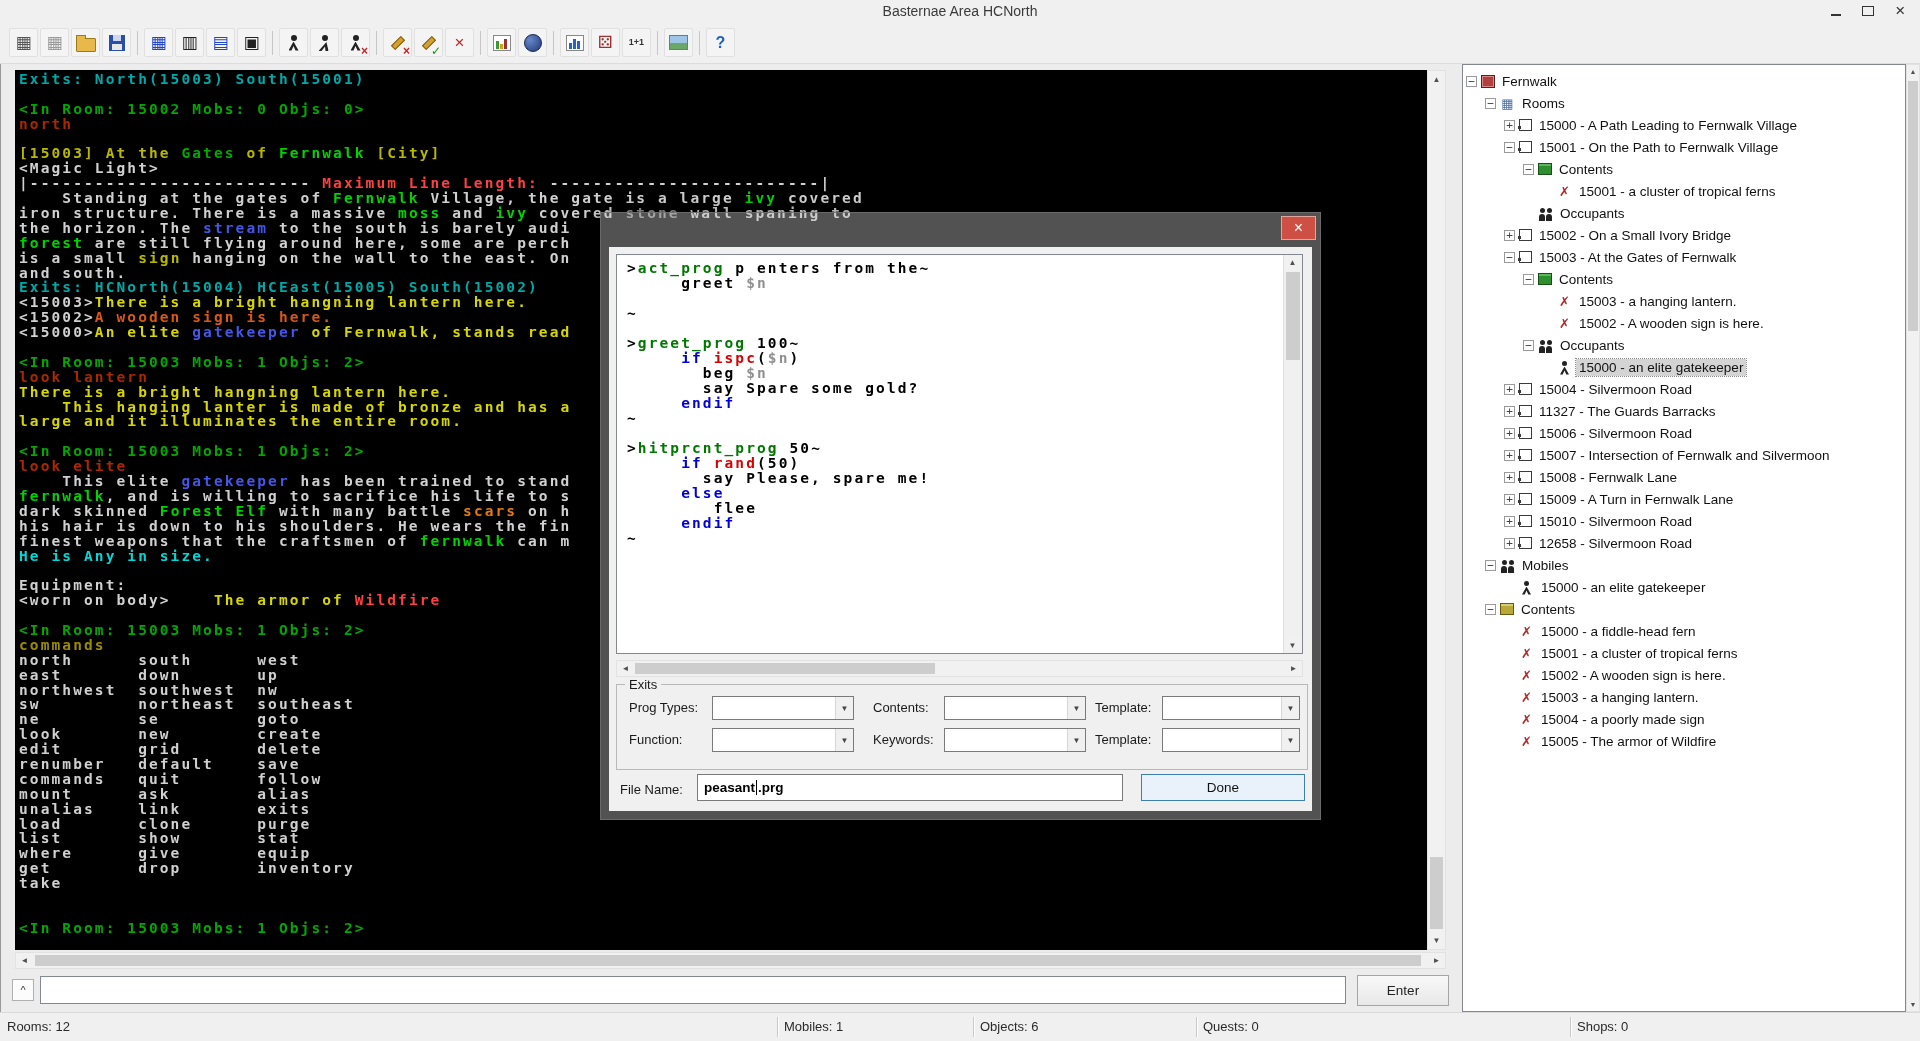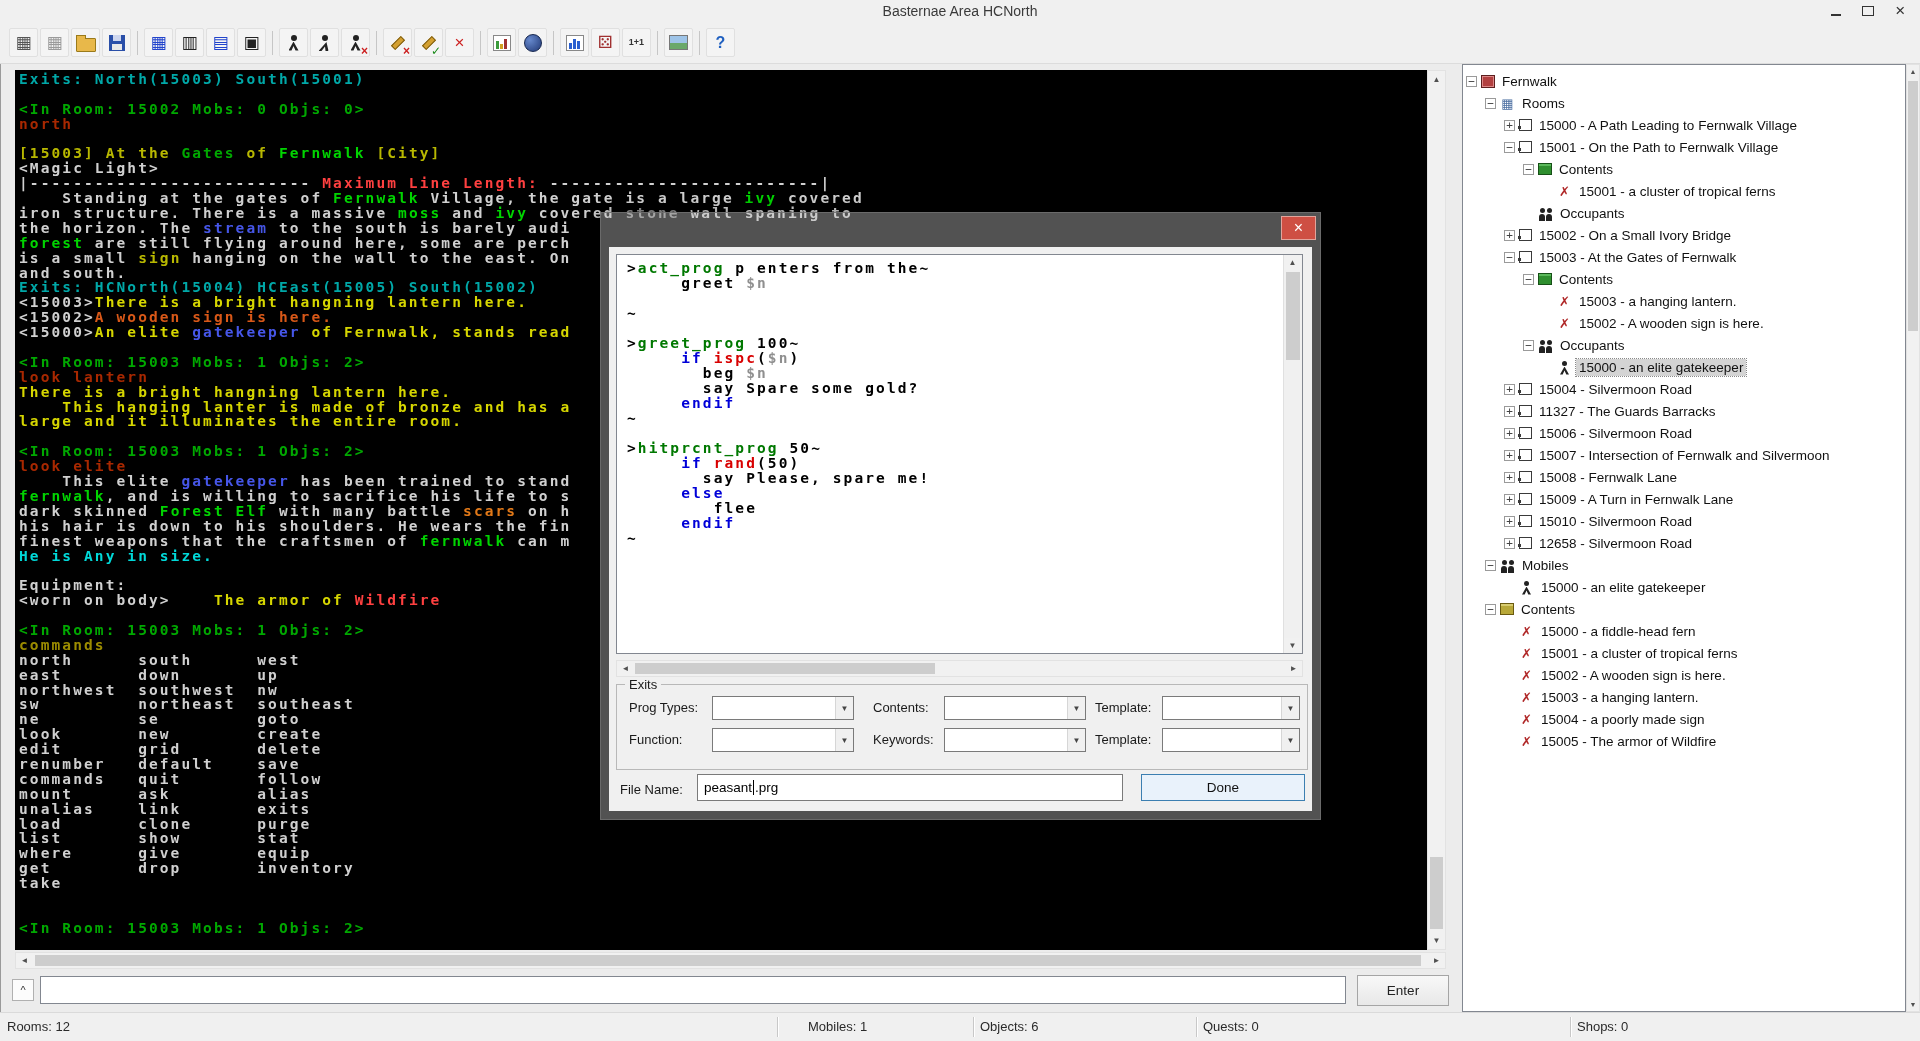--- a/index.html
+++ b/index.html
@@ -124,21 +124,21 @@
   .code-hsb .sbthumb{left:18px;top:2px;bottom:2px;width:300px;}
   .insertbox{position:absolute;left:7px;top:437px;width:690px;height:84px;border:1px solid #b8b8b8;}
   .insert-legend{position:absolute;left:8px;top:-8px;background:#f0f0f0;padding:0 4px;font-size:13px;color:#1a1a1a;}
   .fld-label{position:absolute;font-size:13px;color:#1a1a1a;line-height:24px;}
   .combo{position:absolute;height:24px;background:#fff;border:1px solid #7a7a7a;box-sizing:border-box;}
   .combo .arr{position:absolute;right:0;top:0;bottom:0;width:17px;background:#f0f0f0;border-left:1px solid #d6d6d6;
     display:flex;align-items:center;justify-content:center;font-size:8px;color:#444;}
   .combo .arr::before{content:"▼";}
   .file-label{position:absolute;left:11px;top:529px;line-height:27px;font-size:13px;color:#1a1a1a;}
   .file-input{position:absolute;left:88px;top:527px;width:426px;height:27px;background:#fff;border:1px solid #7a7a7a;
-    box-sizing:border-box;font-size:13.5px;padding-left:6px;display:flex;align-items:center;color:#000;}
+    box-sizing:border-box;font-size:13.5px;padding-left:6px;display:flex;align-items:center;color:#000;font-weight:bold;}
   .caret{width:1px;height:15px;background:#000;margin:0 1px;}
   .done-btn{position:absolute;left:532px;top:527px;width:164px;height:27px;background:#e9f2fb;border:1px solid #3c7fb1;
     font-size:13.5px;color:#111;font-family:"Liberation Sans",sans-serif;}
 </style>
 </head>
 <body>
 
 <div class="titlebar">
   <div class="title">Basternae Area HCNorth</div>
   <div class="winbtns">
@@ -243,21 +243,21 @@
   <span class="sbarr arr-right"></span>
 </div>
 
 <button class="upbtn">^</button>
 <input class="cmdinput" value="" style="">
 <button class="enterbtn">Enter</button>
 
 <div class="statusbar">
   <span class="sb-item" style="left:7px">Rooms: 12</span>
   <span class="sb-div" style="left:777px"></span>
-  <span class="sb-item" style="left:808px">Mobiles: 1</span>
+  <span class="sb-item" style="left:784px">Mobiles: 1</span>
   <span class="sb-div" style="left:973px"></span>
   <span class="sb-item" style="left:980px">Objects: 6</span>
   <span class="sb-div" style="left:1196px"></span>
   <span class="sb-item" style="left:1203px">Quests: 0</span>
   <span class="sb-div" style="left:1570px"></span>
   <span class="sb-item" style="left:1577px">Shops: 0</span>
 </div>
 
 <div class="treepanel" id="tree">
     <div class="trow">

